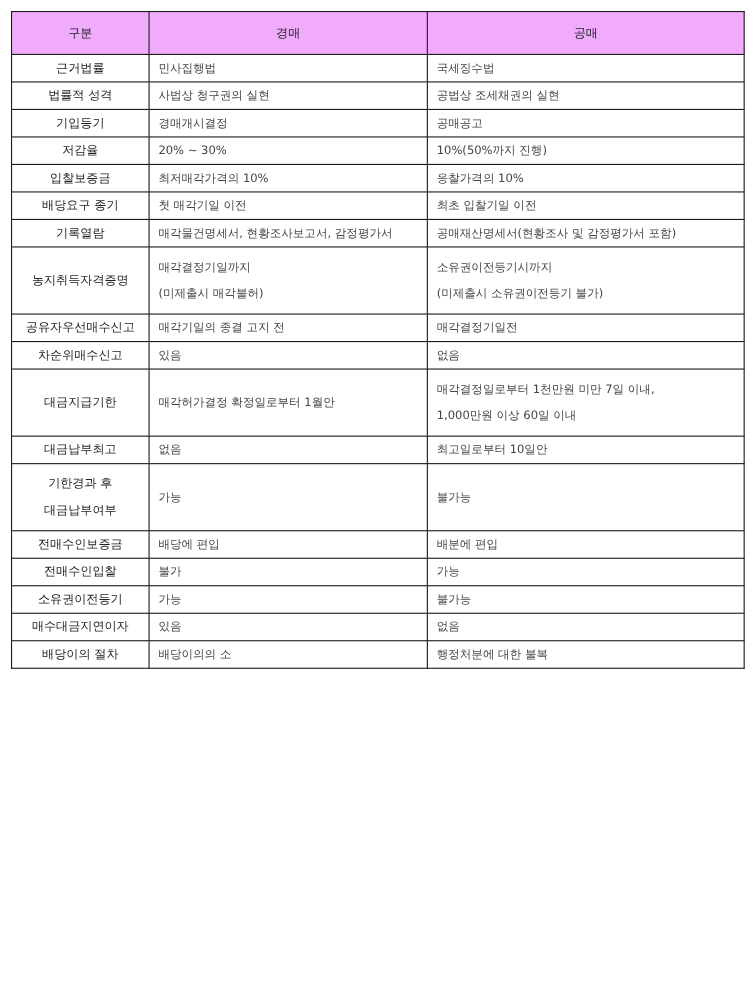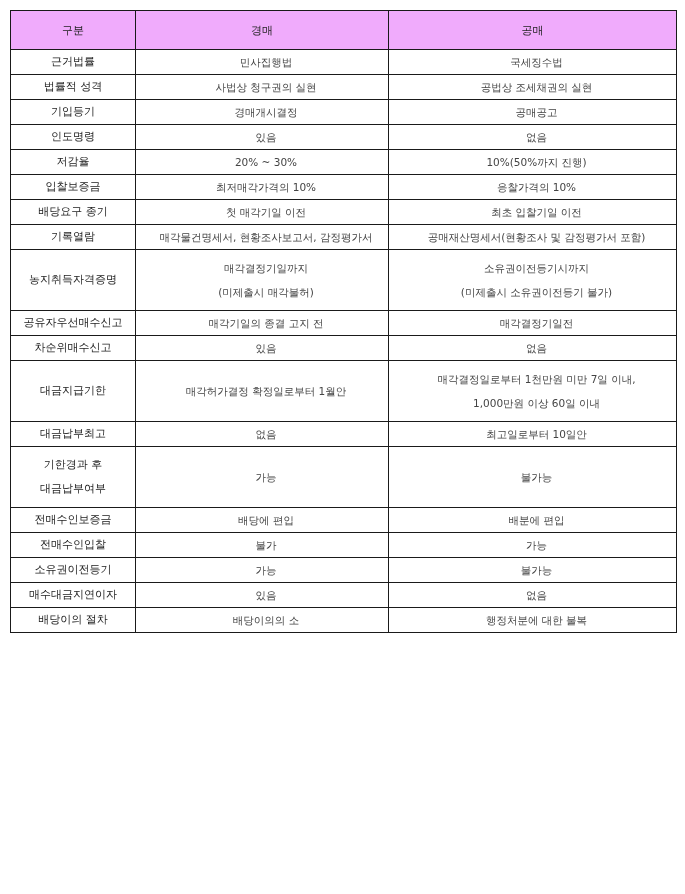--- a/index.html
+++ b/index.html
@@ -14,21 +14,21 @@
   table.cmp col.c3 { width: 288px; }
   table.cmp th, table.cmp td {
     border: 1px solid #1a1a1a; padding: 0; vertical-align: middle;
     font-size: 10.5px; color: #333333;
   }
   table.cmp thead th {
     background: #f0abfc; height: 38px; text-align: center;
     font-weight: normal; color: #222; font-size: 11px;
   }
   table.cmp tbody td.label { text-align: center; color: #222; font-size: 11px; }
-  table.cmp tbody td.val { text-align: center; padding-left: 8px; color: #444; }
+  table.cmp tbody td.val { text-align: left; padding-left: 8px; color: #444; }
   table.cmp tbody tr { height: 20px; }
   table.cmp tbody tr.tall { height: 61px; }
   .line { display: block; line-height: 24px; }
 </style>
 </head>
 <body>
 
 <table class="cmp">
   <colgroup>
       <col class="c1">
@@ -71,31 +71,20 @@
         </td>
         <td class="val">
           <span class="line">경매개시결정</span>
         </td>
         <td class="val">
           <span class="line">공매공고</span>
         </td>
       </tr>
       <tr>
         <td class="label">
-          <span class="line">인도명령</span>
-        </td>
-        <td class="val">
-          <span class="line">있음</span>
-        </td>
-        <td class="val">
-          <span class="line">없음</span>
-        </td>
-      </tr>
-      <tr>
-        <td class="label">
           <span class="line">저감율</span>
         </td>
         <td class="val">
           <span class="line">20% ~ 30%</span>
         </td>
         <td class="val">
           <span class="line">10%(50%까지 진행)</span>
         </td>
       </tr>
       <tr>

